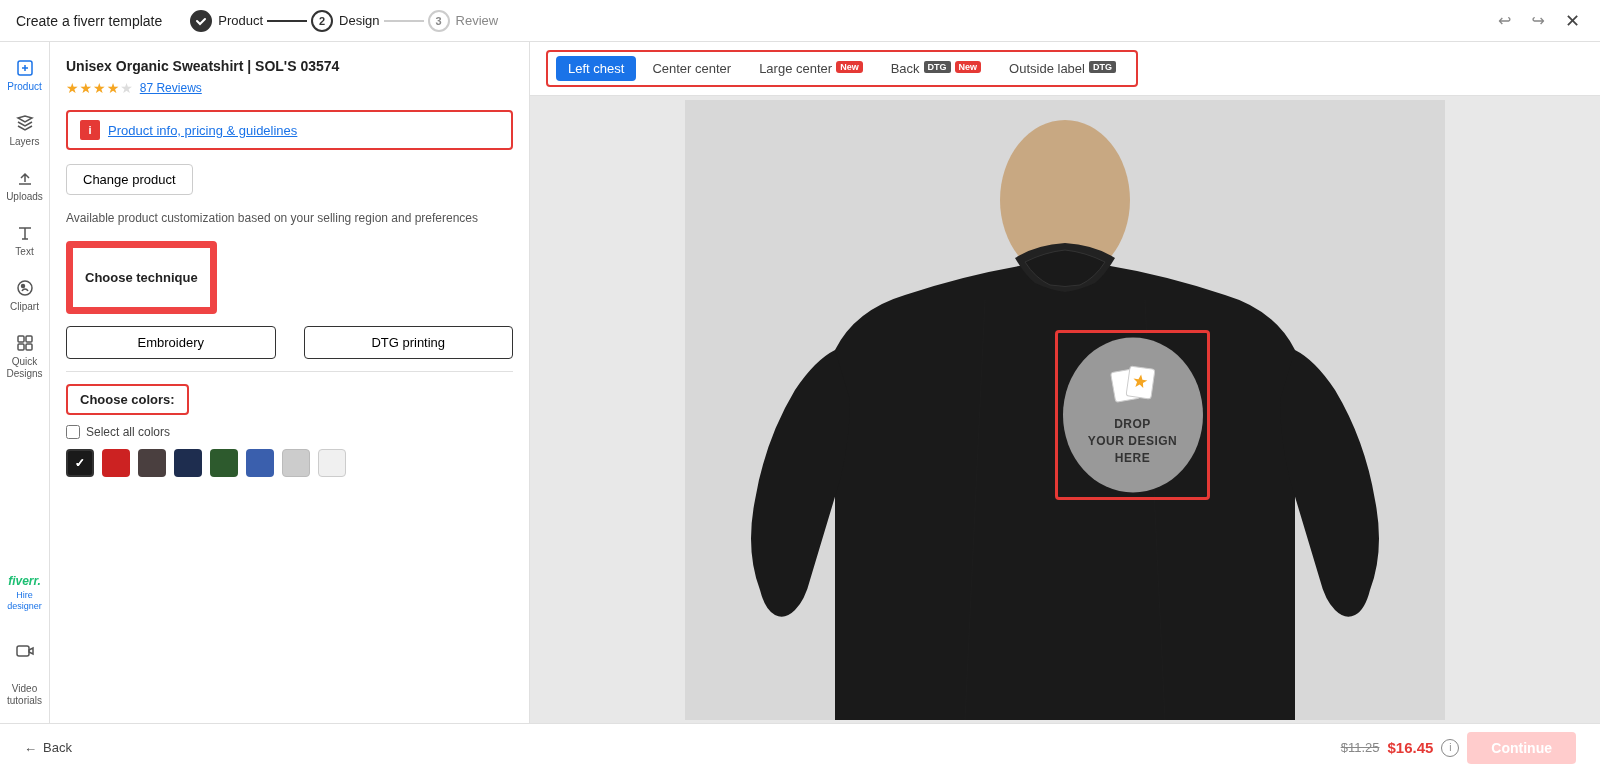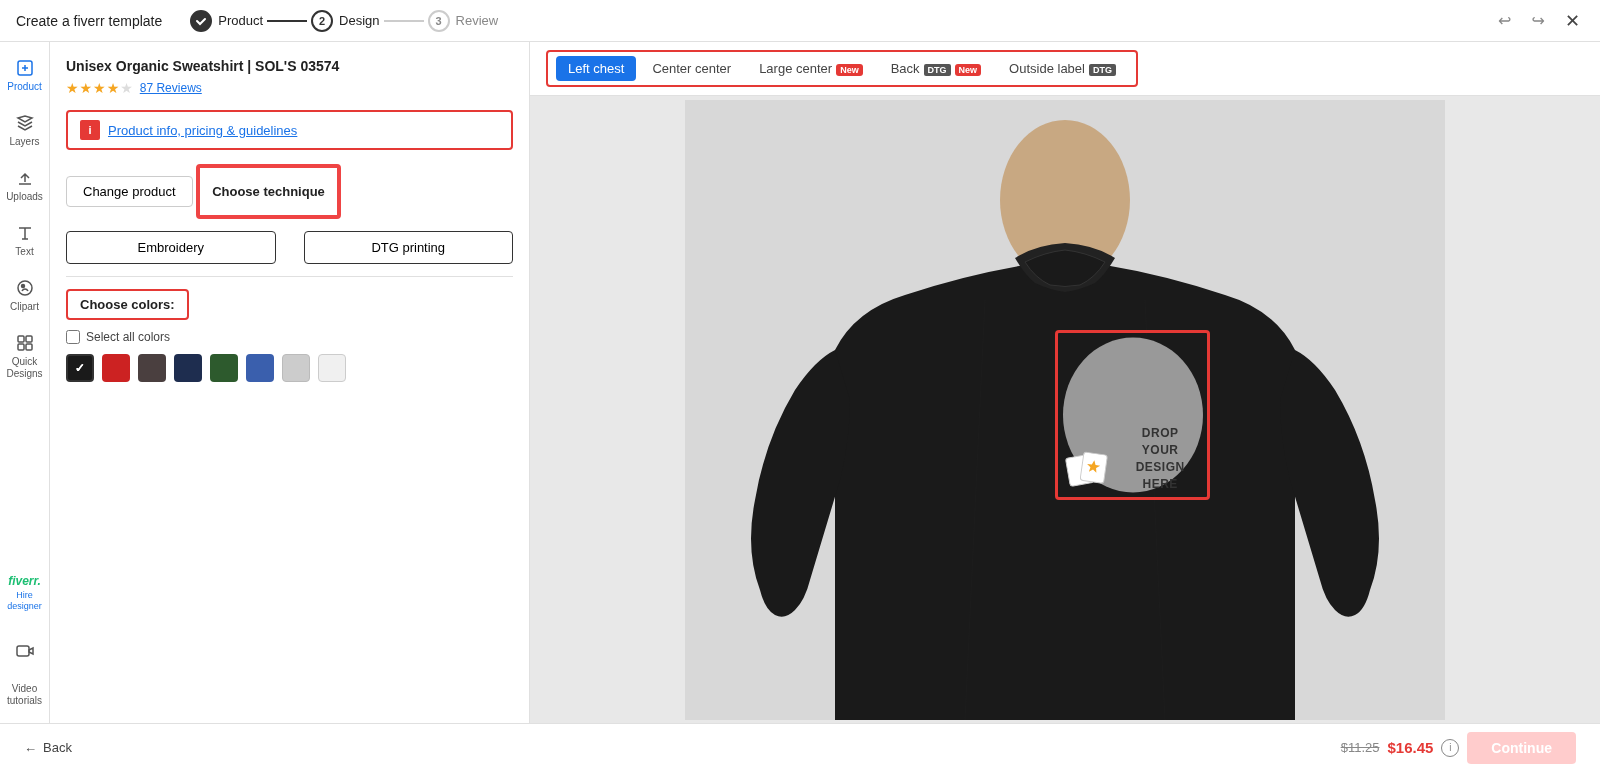--- a/index.html
+++ b/index.html
@@ -94,23 +94,23 @@
       padding: 7px 16px;
       border: 1px solid #ccc;
       border-radius: 4px;
       background: #fff;
       cursor: pointer;
       font-size: 13px;
       margin-bottom: 14px;
     }
     .description { font-size: 12px; color: #555; line-height: 1.5; margin-bottom: 14px; }
     .section-box {
-      border: 4px solid #ef4444;
-      border-radius: 4px;
-      padding: 16px 12px;
+      border: 7px solid #ef4444;
+      border-radius: 4px;
+      padding: 22px 12px;
       margin-bottom: 12px;
       font-size: 13px;
       font-weight: 600;
       color: #222;
       display: inline-block;
     }
     .technique-row { display: flex; gap: 28px; margin-bottom: 4px; }
     .technique-btn {
       flex: 1;
       padding: 8px;
@@ -178,21 +178,21 @@
       margin: 8px 0;
       width: fit-content;
     }
     .placement-tab {
       padding: 5px 12px;
       border-radius: 4px;
       cursor: pointer;
       font-size: 13px;
       color: #444;
       display: flex;
-      align-items: flex-end;
+      align-items: flex-start;
       gap: 4px;
     }
     .placement-tab.active { background: #1a73e8; color: #fff; }
     .new-badge {
       background: #e53935;
       color: #fff;
       font-size: 9px;
       font-weight: 700;
       padding: 1px 4px;
       border-radius: 3px;
@@ -232,21 +232,22 @@
       align-items: center;
       justify-content: center;
       gap: 8px;
     }
     .drop-zone-inner {
       width: 140px;
       height: 155px;
       background: #999;
       border-radius: 50%;
       display: flex;
-      align-items: flex-end;
+      flex-direction: column;
+      align-items: center;
       justify-content: center;
       gap: 8px;
       position: absolute;
       top: 50%;
       left: 50%;
       transform: translate(-50%, -50%);
     }
     .drop-text { font-size: 12px; font-weight: 700; color: #333; text-align: center; line-height: 1.4; letter-spacing: 0.5px; }
 
     
@@ -400,20 +401,21 @@
     
     <div class="info-box">
       <div class="info-icon">i</div>
       <span class="info-text">Product info, pricing &amp; guidelines</span>
     </div>
 
     
     <button class="change-product-btn">Change product</button>
 
     
+    <p class="description">Available product customization based on your selling region and preferences</p>
 
     
     <div class="section-box">Choose technique</div>
     <div class="technique-row">
       <button class="technique-btn">Embroidery</button>
       <button class="technique-btn">DTG printing</button>
     </div>
 
     <hr class="divider">
 

